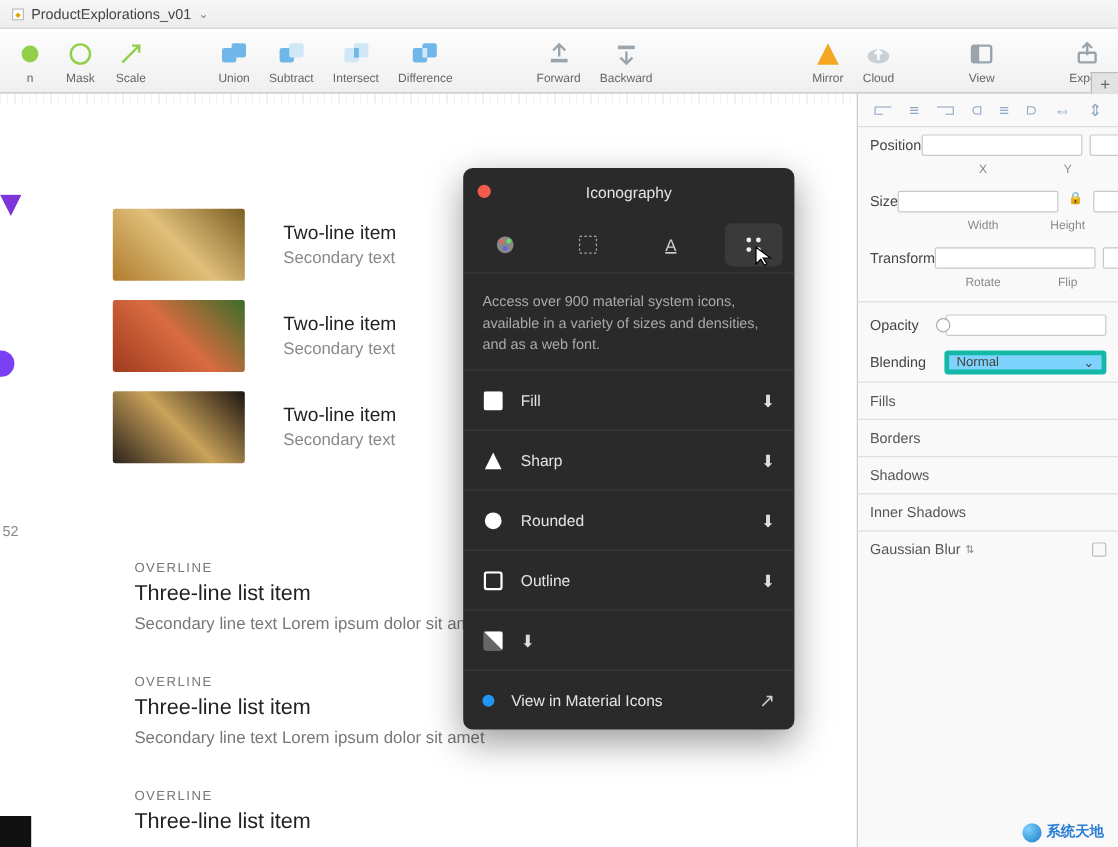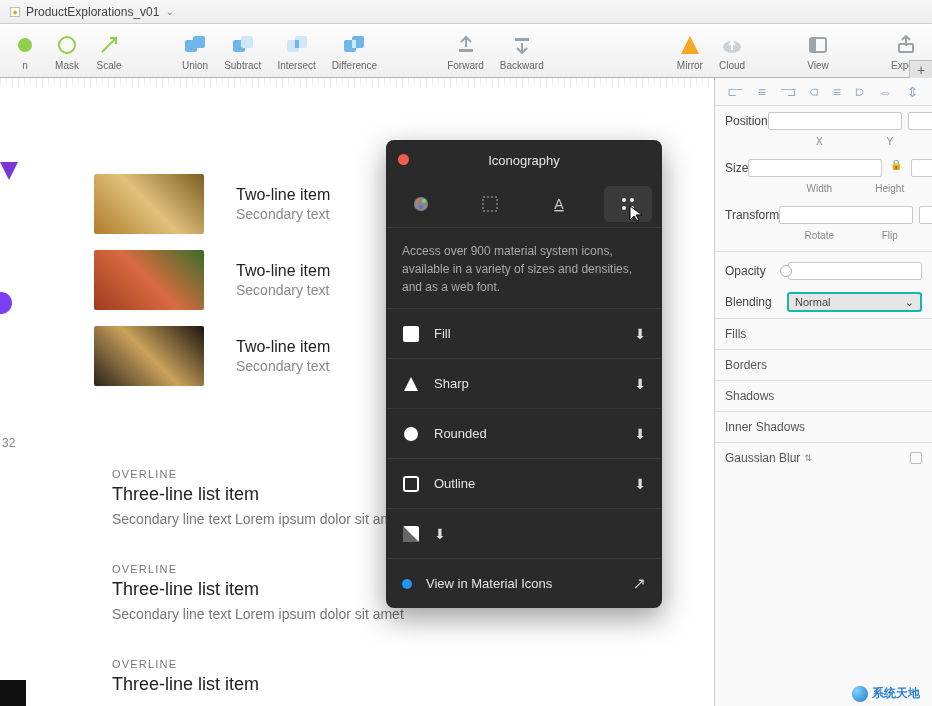--- a/index.html
+++ b/index.html
@@ -45,21 +45,21 @@
 .alignrow { height:28px; border-bottom:1px solid #ddd; display:flex; align-items:center; justify-content:space-around; padding:0 6px;}
 .alignrow span{color:#8fa8c6;font-size:14px;}
 .irow { display:flex; align-items:center; padding:6px 10px;}
 .irow .lab { width:62px;}
 .irow .inputs { display:flex; gap:6px; flex:1;}
 .ibox { flex:1; height:18px; border:1px solid #c8c8c8; background:#fff; border-radius:2px; text-align:center; font-size:10px;color:#aaa;}
 .sublab { display:flex; gap:6px; padding:0 10px 6px 72px;}
 .sublab span{flex:1;text-align:center;font-size:10px;color:#888;}
 .sect { padding:8px 10px; border-top:1px solid #ddd; font-weight:500; color:#555;}
 .lockicn{font-size:10px;color:#aaa;margin:0 2px;}
-.selectbox{flex:1;height:20px;border:2px solid #14b8a6;background:#e5e5e5;border-radius:3px;padding:0 6px;display:flex;align-items:center;justify-content:space-between;font-size:11px;}
+.selectbox{flex:1;height:20px;border:4px solid #14b8a6;background:#7dd3fc;border-radius:3px;padding:0 6px;display:flex;align-items:center;justify-content:space-between;font-size:11px;}
 .opslider{flex:1;height:4px;background:linear-gradient(90deg,#b0b0b0,#fff);border-radius:2px;position:relative;margin-right:8px;}
 .opslider .knob{position:absolute;left:0;top:-4px;width:12px;height:12px;border-radius:50%;background:#fff;border:1px solid #aaa;}
 .gbchev{font-size:9px;color:#888;margin-left:4px;}
 .gbcheck{width:12px;height:12px;border:1px solid #bbb;border-radius:2px;margin-left:auto;}
 
 
 .panel { position:absolute; left:386px; top:140px; width:276px; background:#2a2a2a; border-radius:8px; box-shadow:0 10px 30px rgba(0,0,0,.4); color:#e4e4e4; overflow:hidden;}
 .panel .phead { height:40px; display:flex;align-items:center;justify-content:center;position:relative;font-size:13px;}
 .panel .reddot{position:absolute;left:12px;top:14px;width:11px;height:11px;border-radius:50%;background:#f25c4a;}
 .panel .tabsrow{display:flex;justify-content:space-around;align-items:center;height:48px;border-bottom:1px solid #3a3a3a;}
@@ -211,21 +211,21 @@
       </div>
       <div class="lbl">Export</div>
     </div>
 </div>
 
 <div class="workspace">
   <div class="canvaswrap">
     <div class="ruler-h"></div>
     <div class="purple-flag"></div>
     <div class="purple-dot"></div>
-    <div class="side-8">32</div>
+    <div class="side-8">52</div>
     <div class="blackthumb"></div>
 
     <div class="listblock">
       <div class="lrow">
         <div class="thumb t1"></div>
         <div>
             <div class="ltitle">Two-line item</div>
             <div class="lsecondary">Secondary text</div>
           </div>
       </div>

